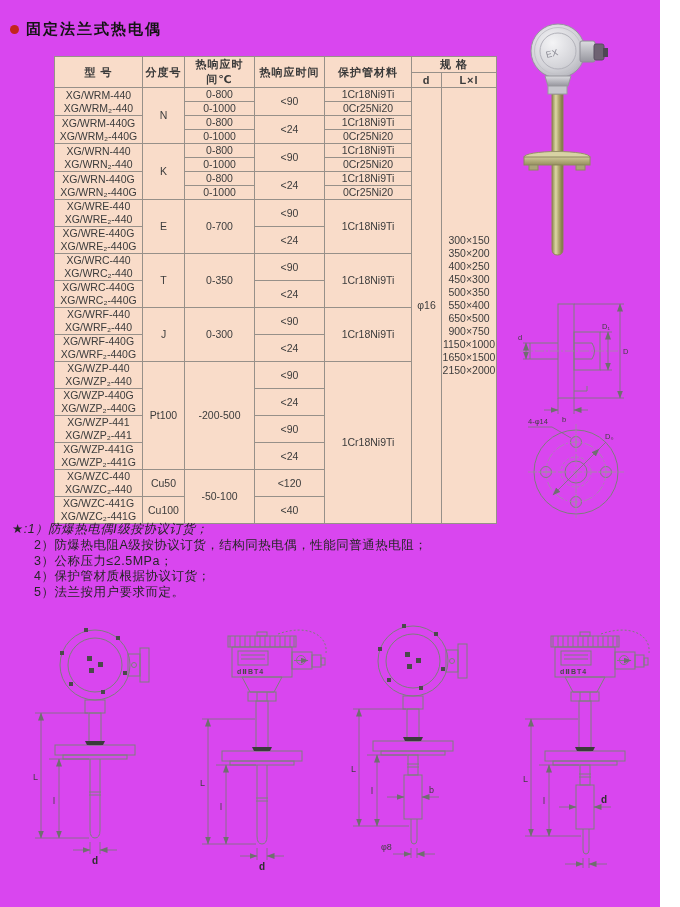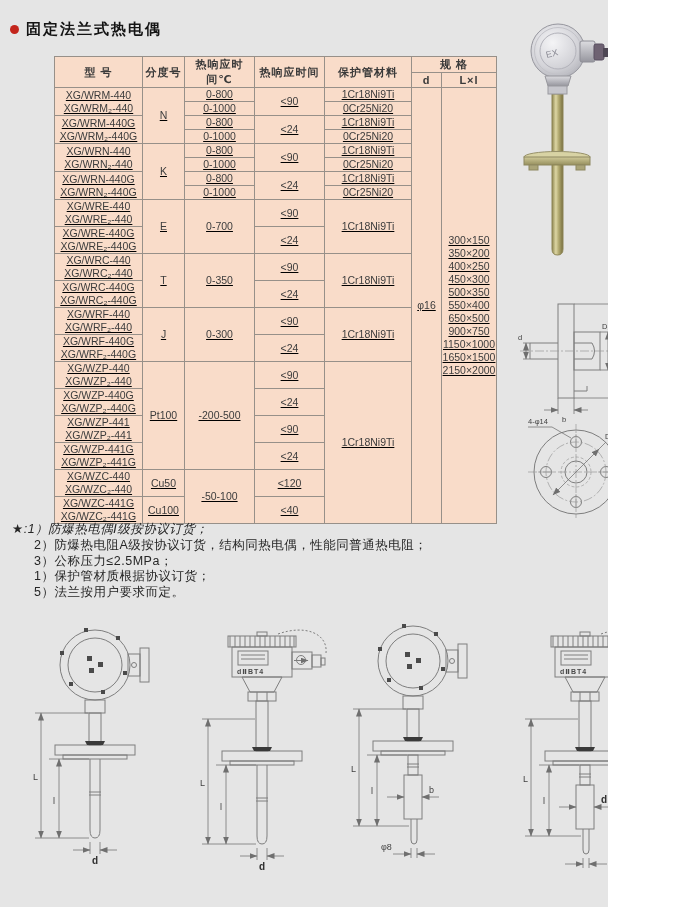--- a/index.html
+++ b/index.html
@@ -1,28 +1,28 @@
 <!DOCTYPE html>
 <html><head>
 <meta charset="utf-8">
 <style>
   html,body{margin:0;padding:0;background:#fff;}
-  .page{position:relative;width:608px;height:907px;background:#e5e5e5;overflow:hidden;
+  .page{position:relative;width:660px;height:907px;background:#d946ef;overflow:hidden;
         font-family:"Liberation Sans","DejaVu Sans",sans-serif;}
   
   .title-row{position:absolute;left:10px;top:20px;display:flex;align-items:center;}
   .bullet{width:9px;height:9px;border-radius:50%;background:#c3251c;margin-right:7px;}
   .title{font-size:15px;font-weight:bold;color:#141414;letter-spacing:2px;}
   
   table.spec{position:absolute;left:18px;top:56px;border-collapse:collapse;table-layout:fixed;
              background:#f9dcc9;margin-left:36px;}
   table.spec th,table.spec td{border:1px solid #979089;}
   table.spec th{font-size:11px;font-weight:bold;color:#3a3a3a;padding:0;letter-spacing:1px;}
   table.spec thead tr{height:15px;}
-  table.spec tbody tr{height:13.5px;text-decoration:underline;}
+  table.spec tbody tr{height:13.5px;}
   table.spec td{font-size:10.5px;color:#3c3c3c;text-align:center;vertical-align:middle;
                 padding:0;line-height:13px;white-space:pre-line;overflow:hidden;}
   td.model{font-size:9.5px;letter-spacing:0;}
   td.grad{font-size:11px;}
   td.lxl{line-height:16px;font-size:10.5px;}
   
   .notes{position:absolute;left:12px;top:522px;width:660px;color:#262626;}
   .note{font-size:12.5px;line-height:15.8px;letter-spacing:0.5px;padding-left:22px;}
   .note.first{padding-left:0;font-style:italic;}
   
@@ -323,21 +323,21 @@
       <line x1="48" y1="15" x2="67" y2="26"></line>
     </g>
     <text class="lbls" x="24" y="12">4-φ14</text>
     <text class="lbls" x="101" y="27">D₀</text>
   </svg>
 
   <div class="notes">
     <div class="note first">★:1）防爆热电偶Ⅰ级按协议订货；</div>
     <div class="note">2）防爆热电阻A级按协议订货，结构同热电偶，性能同普通热电阻；</div>
     <div class="note">3）公称压力≤2.5MPa；</div>
-    <div class="note">1）保护管材质根据协议订货；</div>
+    <div class="note">4）保护管材质根据协议订货；</div>
     <div class="note">5）法兰按用户要求而定。</div>
   </div>
 
   <svg style="left:15px;top:616px" width="155" height="260" viewBox="0 0 155 260">
     <g stroke="#7e7e7e" fill="none" stroke-width="1">
       <circle cx="80" cy="49" r="35"></circle>
         <circle cx="80" cy="49" r="27"></circle>
       <rect x="113" y="38" width="12" height="22"></rect>
         <rect x="125" y="32" width="9" height="34"></rect>
       <circle cx="119" cy="49" r="2.5"></circle>

